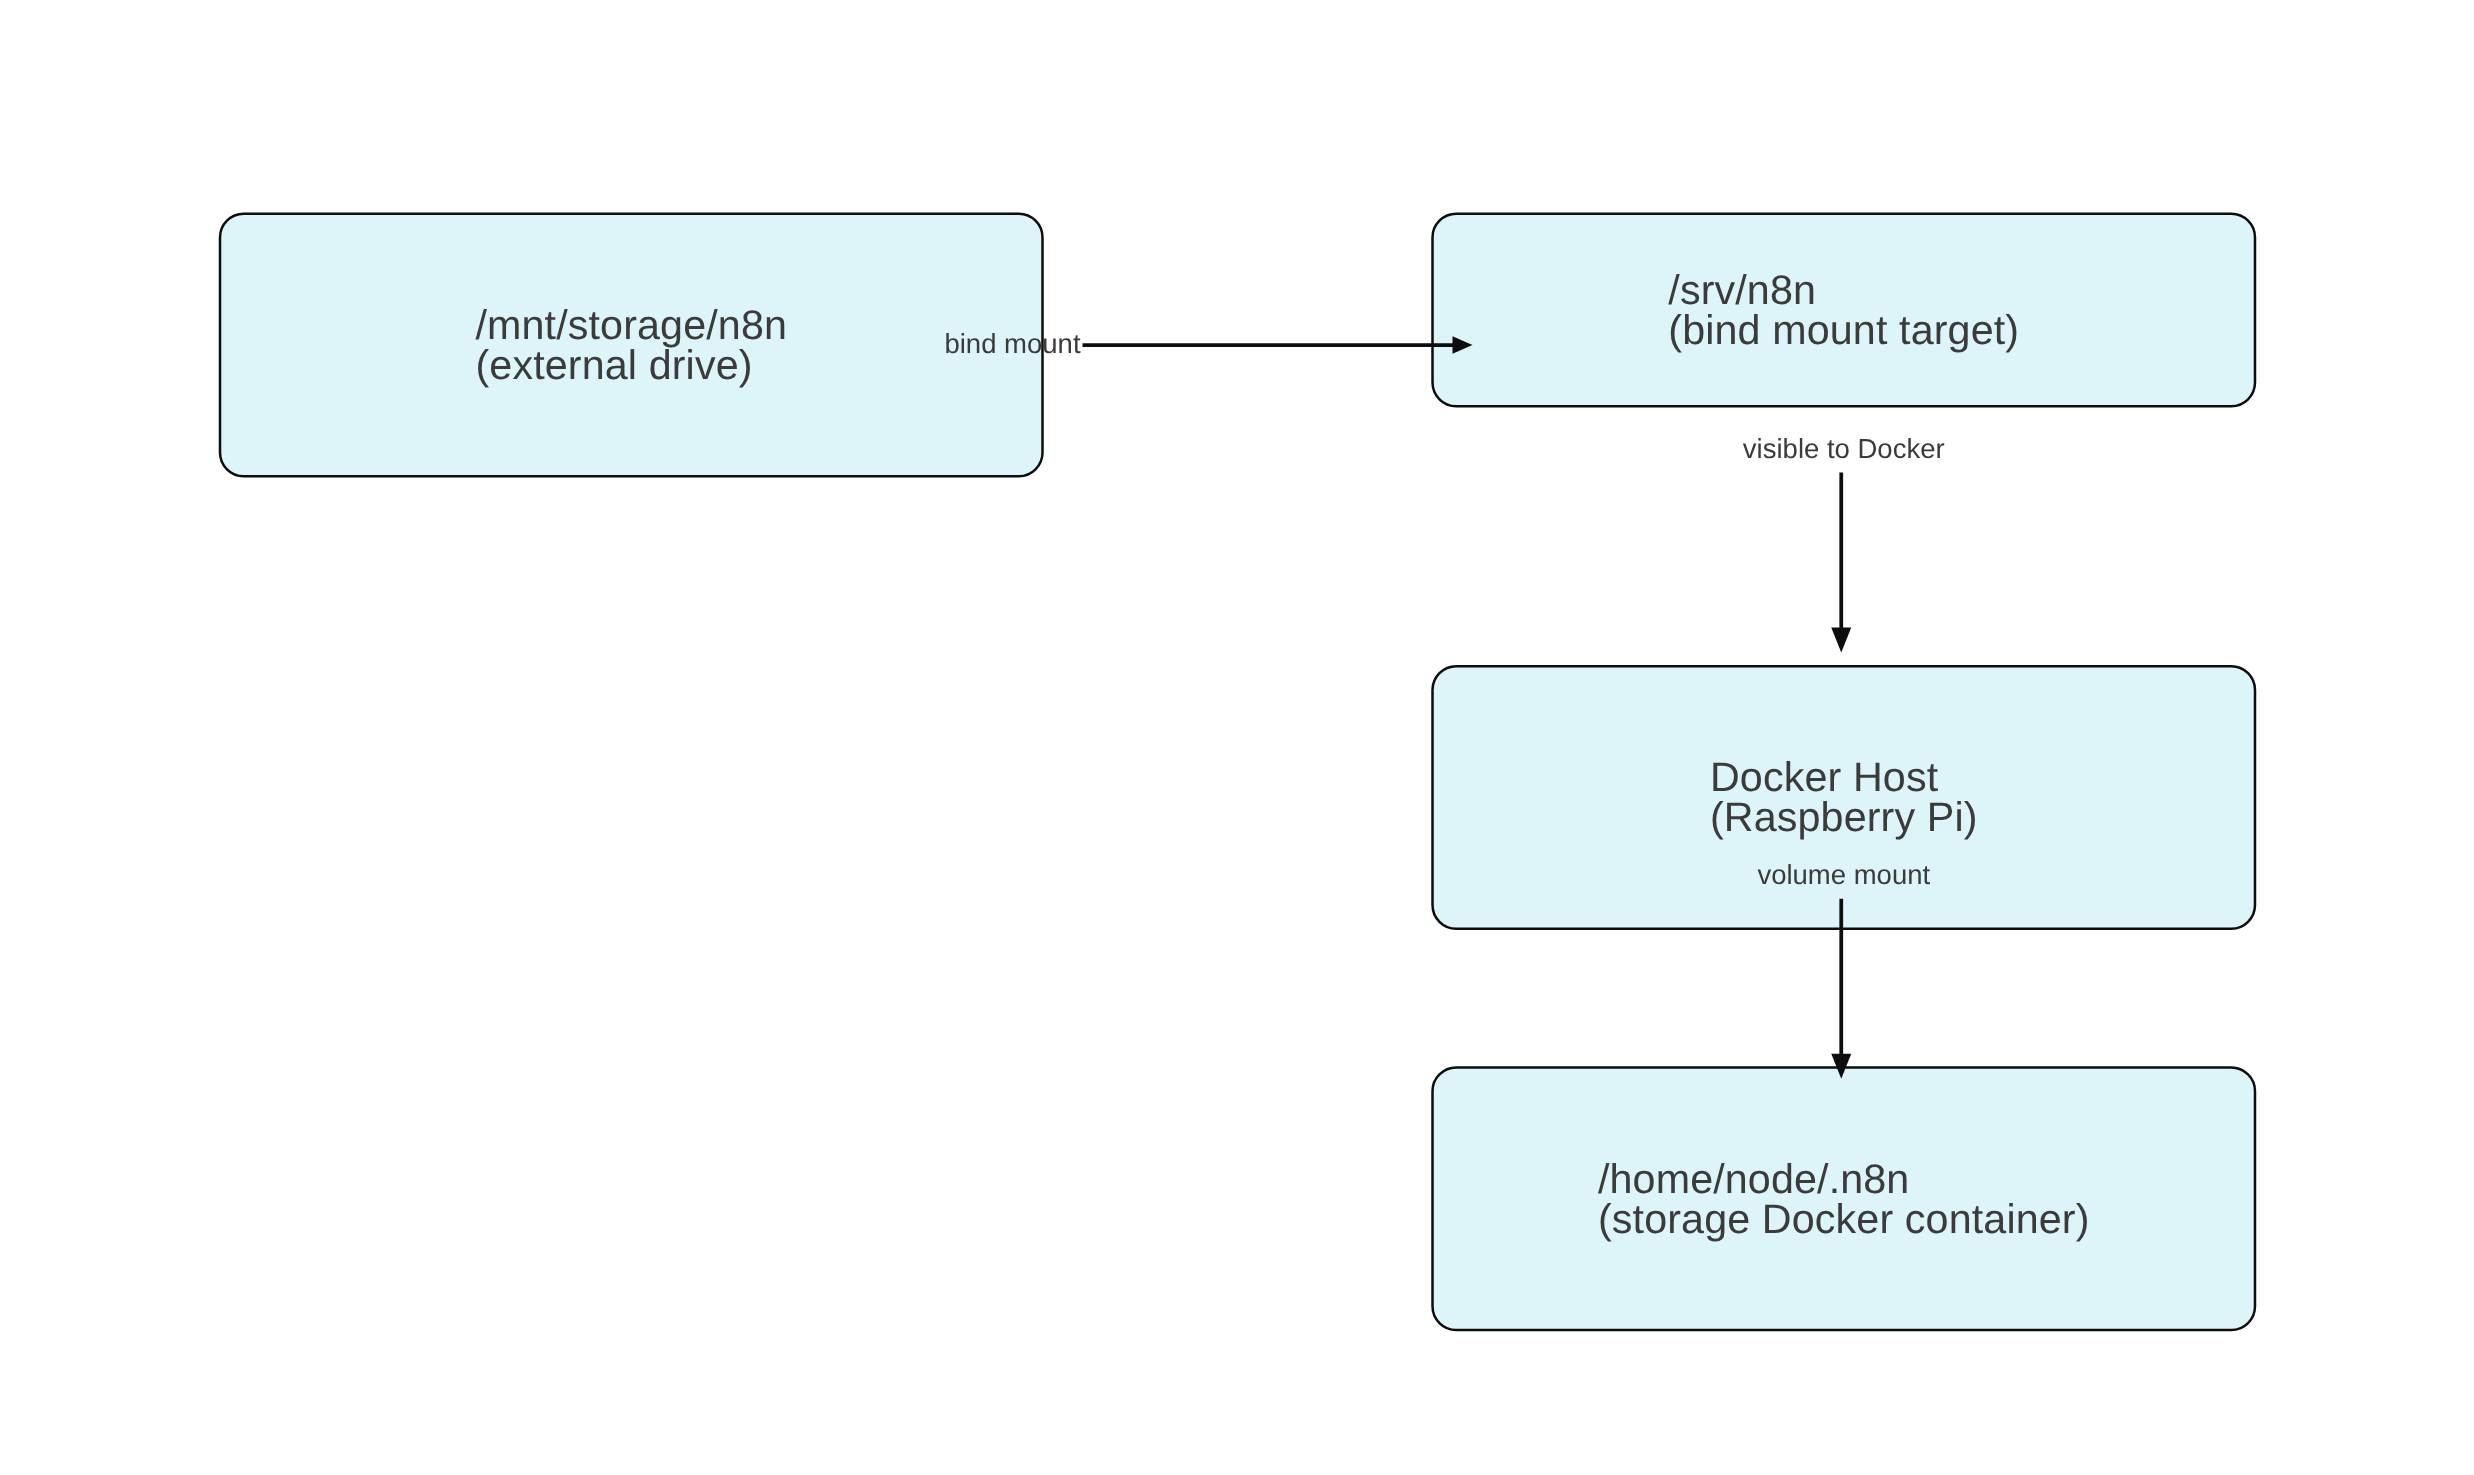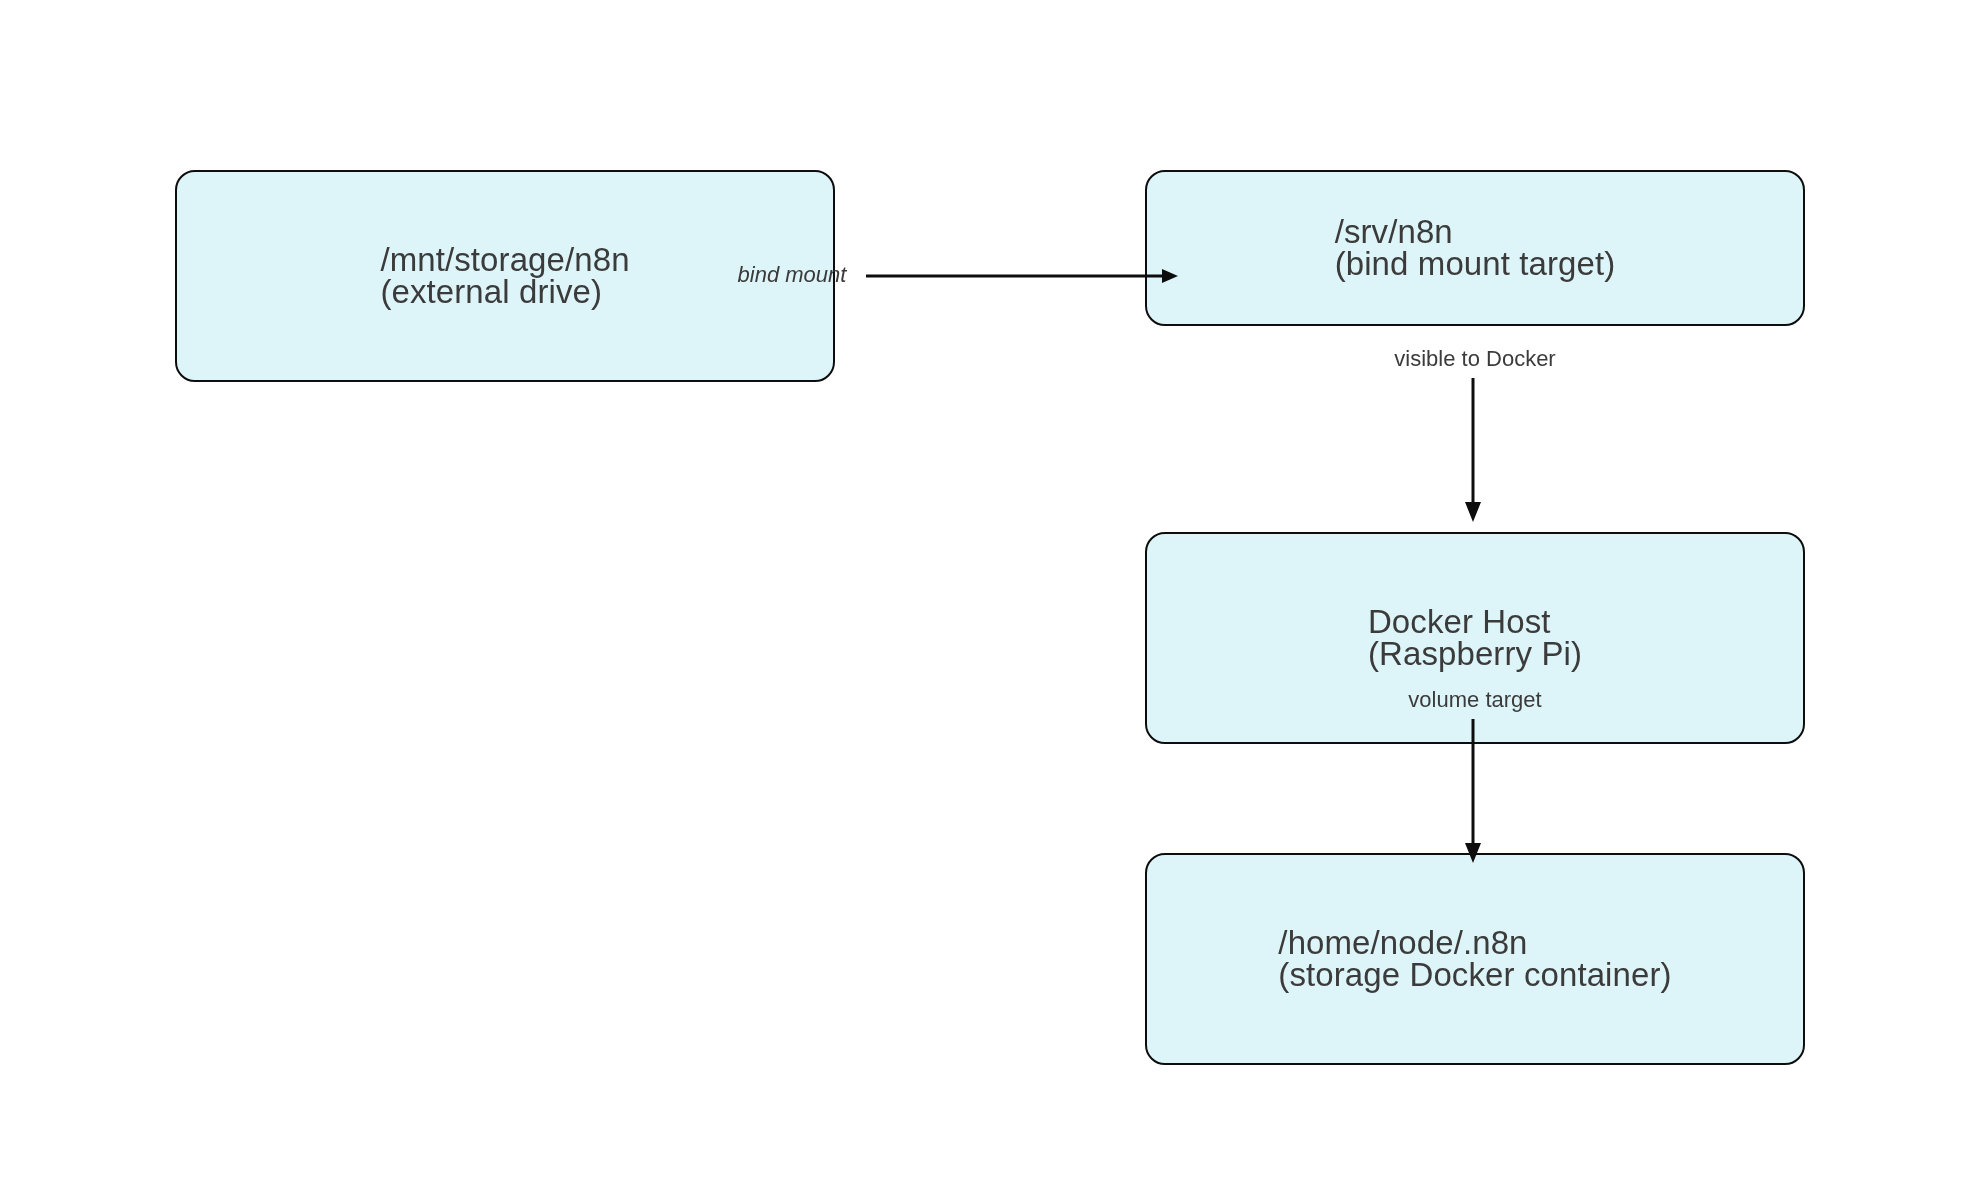--- a/index.html
+++ b/index.html
@@ -61,21 +61,21 @@
   .connector polygon {
     fill: #0d0d0d;
   }
 
   
   #node-source   { left: 175px;  top: 170px;  width: 660px;  height: 212px; }
   #node-target   { left: 1145px; top: 170px;  width: 660px;  height: 156px; }
   #node-host     { left: 1145px; top: 512px;  width: 660px;  height: 212px; margin-top: 20px; }
   #node-container{ left: 1145px; top: 853px;  width: 660px;  height: 212px; }
 
-  #label-bind-mount    { left: 716px;  top: 262px; width: 152px; font-style: italic; }
+  #label-bind-mount    { left: 734px;  top: 262px; width: 152px; }
   #label-visible       { left: 1275px; top: 346px; width: 400px; }
   #label-volume-mount  { left: 1275px; top: 687px; width: 400px; }
 
   #edge-source-target { left: 866px;  top: 258px;  width: 320px; height: 36px; }
   #edge-target-host   { left: 1455px; top: 378px;  width: 36px;  height: 146px; }
   #edge-host-container{ left: 1455px; top: 719px;  width: 36px;  height: 146px; }
 </style>
 </head>
 <body>
 
@@ -111,15 +111,15 @@
     <polygon points="18,144 10,124 26,124"></polygon>
   </svg>
 
   <svg class="connector" id="edge-host-container" width="36" height="146" viewBox="0 0 36 146">
     <line x1="18" y1="0" x2="18" y2="131"></line>
     <polygon points="18,144 10,124 26,124"></polygon>
   </svg>
 
   <div class="edge-label" id="label-bind-mount">bind mount</div>
   <div class="edge-label" id="label-visible">visible to Docker</div>
-  <div class="edge-label" id="label-volume-mount">volume target</div>
+  <div class="edge-label" id="label-volume-mount">volume mount</div>
 
 </div>
 
 </body></html>

